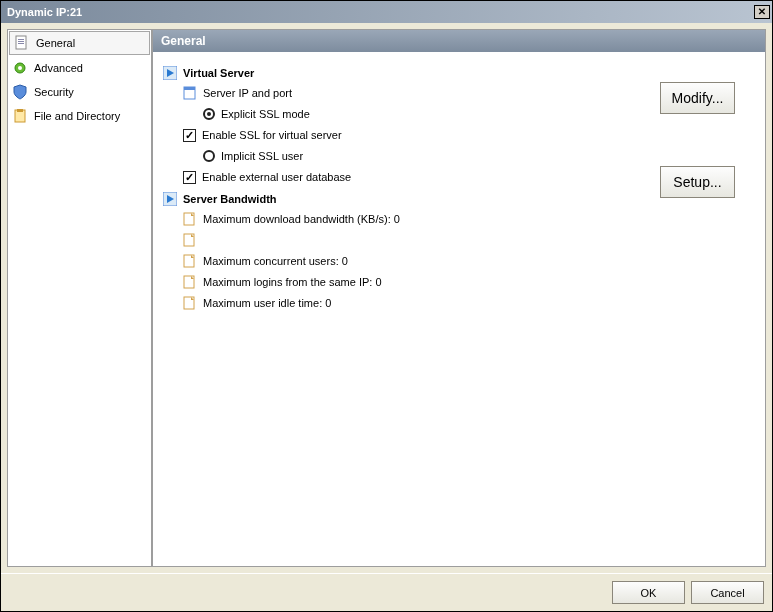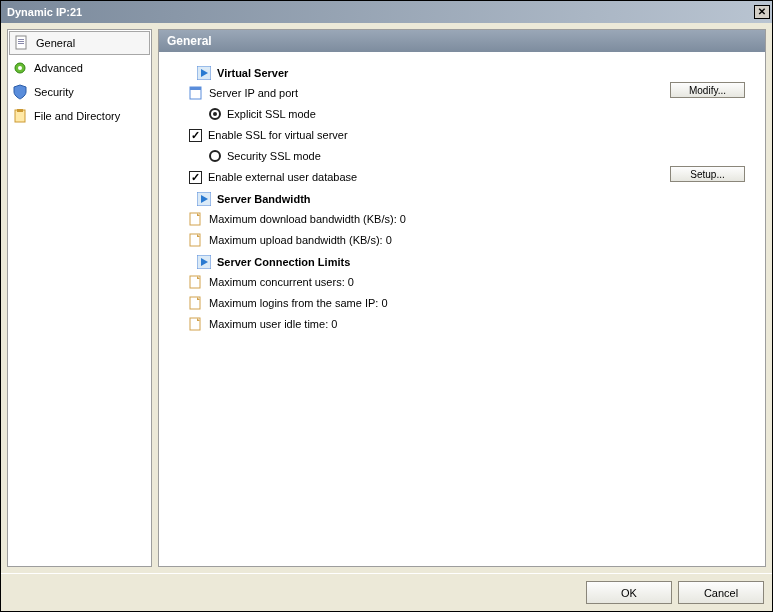--- a/index.html
+++ b/index.html
@@ -37,21 +37,20 @@
     font-size: 10px;
     line-height: 12px;
     text-align: center;
     font-family: sans-serif;
     cursor: default;
   }
   .body {
     flex: 1;
     display: flex;
     padding: 6px;
-    gap: 6px;
   }
   .sidebar {
     width: 145px;
     background: #fff;
     border: 1px solid #9D9D9D;
   }
   .sidebar-item {
     display: flex;
     align-items: center;
     height: 24px;
@@ -91,61 +90,60 @@
     overflow: auto;
     position: relative;
   }
   .section-header {
     display: flex;
     align-items: center;
     gap: 6px;
     font-weight: bold;
     margin-top: 6px;
     margin-bottom: 4px;
-    margin-left: 28px;
   }
   .section-header .play-icon {
     width: 14px; height: 14px;
   }
   .row {
     display: flex;
     align-items: center;
     gap: 6px;
     margin: 3px 0 3px 20px;
     min-height: 18px;
   }
   .row.indent2 { margin-left: 40px; }
   .row-with-btn { position: relative; }
   .side-btn {
     position: absolute;
-    right: 10px;
+    right: 20px;
     width: 75px;
-    height: 16px;
+    height: 32px;
     background: linear-gradient(to bottom, #FDFDFD, #E7E7E0);
     border: 1px solid #8A867A;
     font-family: inherit;
-    font-size: 10px;
+    font-size: 14px;
     cursor: default;
   }
   .doc-icon { width: 14px; height: 14px; flex-shrink:0; }
   .chk { width: 13px; height: 13px; border: 1px solid #222; display:inline-flex; align-items:center; justify-content:center; flex-shrink:0; background:#fff; }
   .chk.checked::after { content:"✓"; font-size:11px; line-height:1; font-weight:bold; }
   .radio { width:12px; height:12px; border:2px solid #222; border-radius:50%; display:inline-flex; align-items:center; justify-content:center; flex-shrink:0; background:#fff; }
   .radio.checked::after { content:""; width:4px; height:4px; background:#222; border-radius:50%; }
   .footer {
     height: 38px;
     display:flex;
     justify-content:flex-end;
     align-items:center;
     padding: 0 8px;
     gap: 6px;
     border-top: 1px solid #fff;
   }
   .footer button {
-    width: 86px; height: 23px;
+    width: 73px; height: 23px;
     background: linear-gradient(to bottom, #FDFDFD, #E7E7E0);
     border: 1px solid #8A867A;
     font-family: inherit;
     font-size: 11px;
     cursor: default;
   }
 </style>
 </head>
 <body>
 
@@ -228,21 +226,21 @@
           <span>Explicit SSL mode</span>
         </div>
 
         <div class="row">
           <span class="chk checked"></span>
           <span>Enable SSL for virtual server</span>
         </div>
 
         <div class="row indent2">
           <span class="radio"></span>
-          <span>Security SSL mode</span>
+          <span>Implicit SSL user</span>
         </div>
 
         <div class="row row-with-btn">
           <span class="chk checked"></span>
           <span>Enable external user database</span>
           <button class="side-btn" style="top:-2px">Setup...</button>
         </div>
 
         <div class="section-header">
           <span class="play-icon">
@@ -262,32 +260,22 @@
           </span>
           <span>Maximum download bandwidth (KB/s): 0</span>
         </div>
         <div class="row">
           <span class="doc-icon">
             <svg width="14" height="14">
                 <rect x="1" y="1" width="10" height="12" fill="#fff" stroke="#d2a24c"></rect>
                 <polygon points="8,1 11,4 8,4" fill="#d2a24c"></polygon>
               </svg>
           </span>
-          <span>Maximum upload bandwidth (KB/s): 0</span>
-        </div>
-
-        <div class="section-header">
-          <span class="play-icon">
-            <svg width="14" height="14">
-                <rect x="0" y="0" width="14" height="14" fill="#dbeaf7" stroke="#5a8ddb"></rect>
-                <polygon points="4,3 11,7 4,11" fill="#2a7ad1"></polygon>
-              </svg>
-          </span>
-          <span>Server Connection Limits</span>
-        </div>
+        </div>
+
         <div class="row">
           <span class="doc-icon">
             <svg width="14" height="14">
                 <rect x="1" y="1" width="10" height="12" fill="#fff" stroke="#d2a24c"></rect>
                 <polygon points="8,1 11,4 8,4" fill="#d2a24c"></polygon>
               </svg>
           </span>
           <span>Maximum concurrent users: 0</span>
         </div>
         <div class="row">

